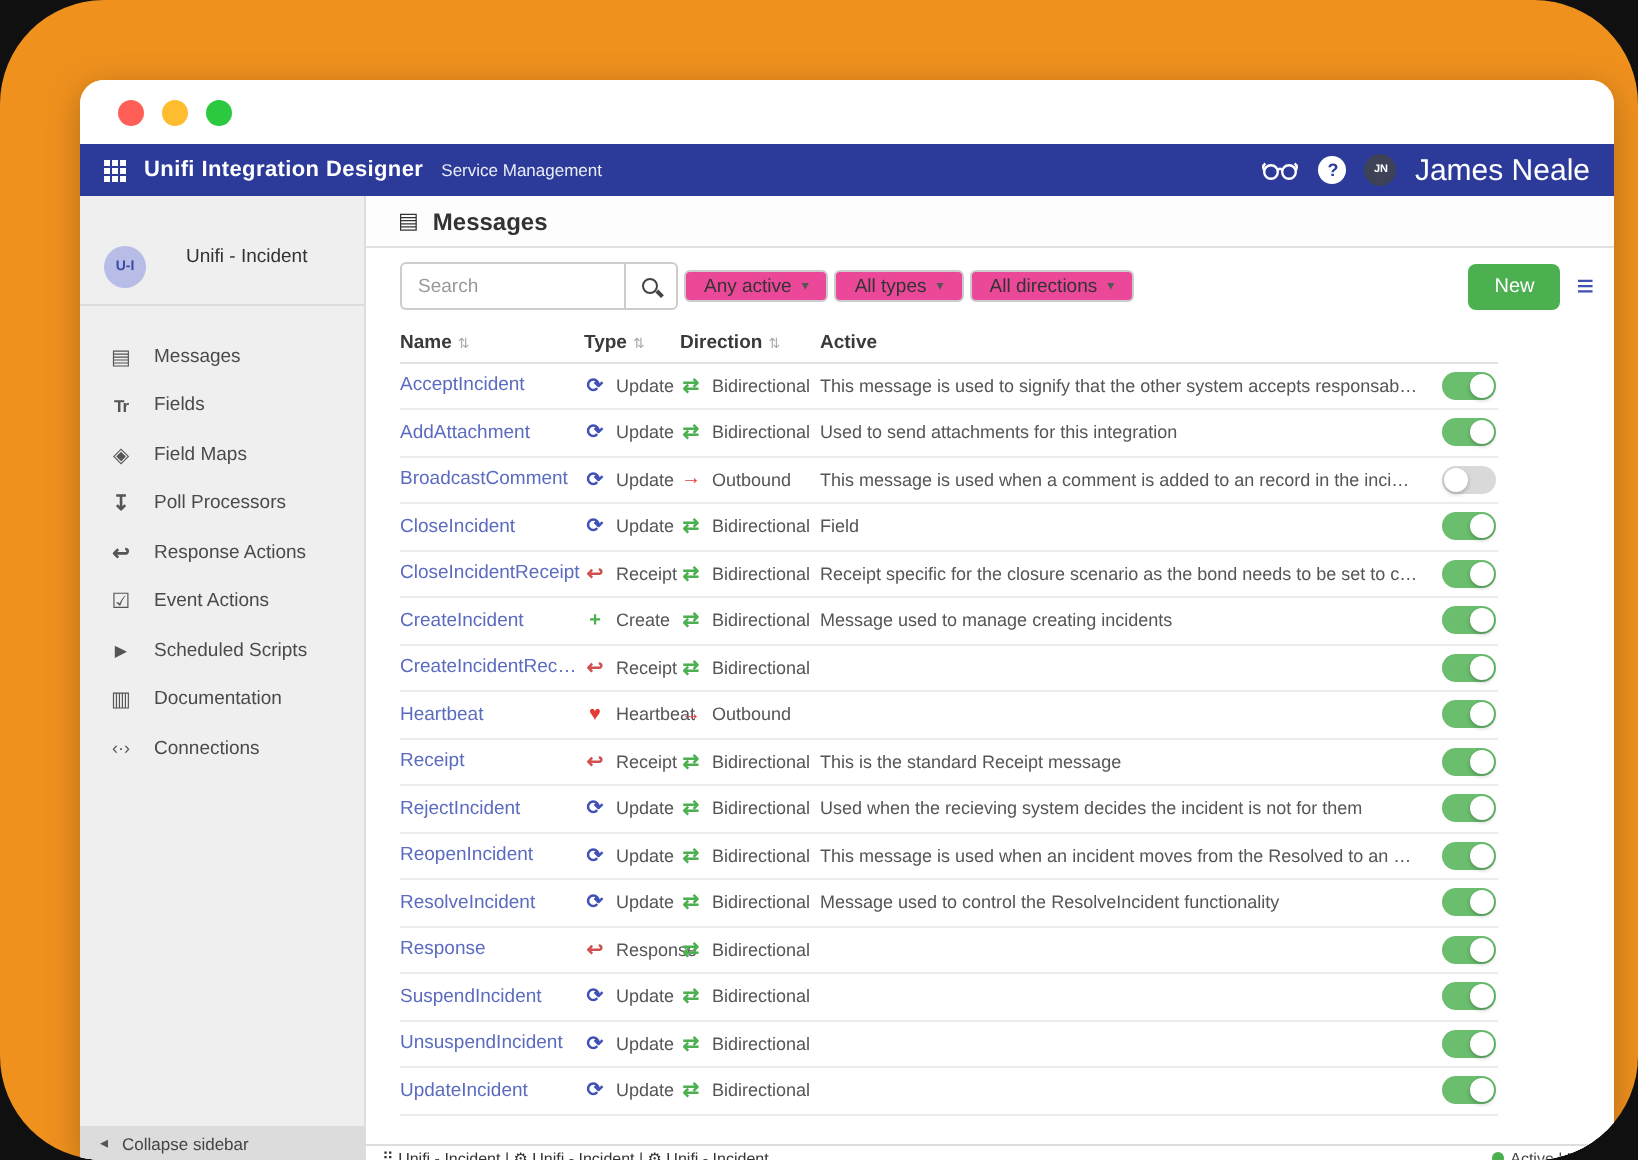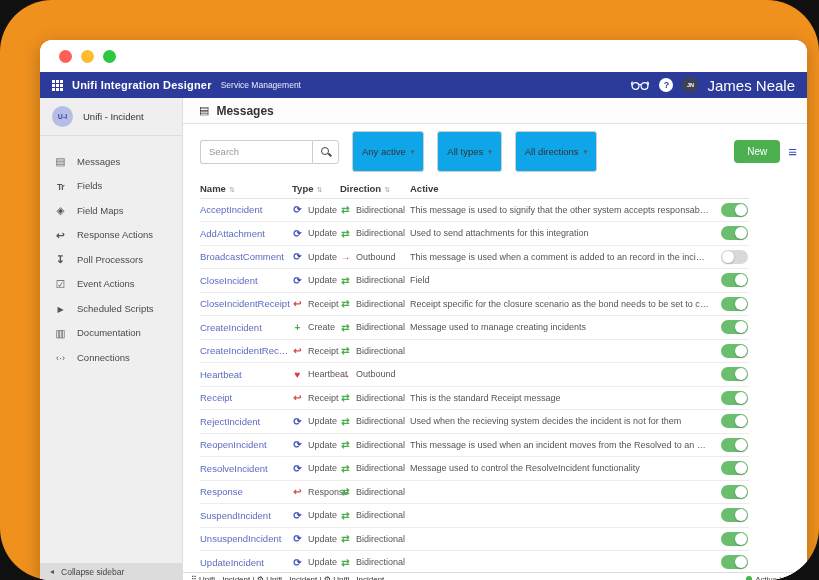--- a/index.html
+++ b/index.html
@@ -26,21 +26,21 @@
   .glasses { display:flex; align-items:center; }
   .help { width:14px; height:14px; background:#fff; color:#2C3B99; border-radius:50%; font-size:9px; font-weight:bold; display:flex; align-items:center; justify-content:center; }
   .avatar { width:16px; height:16px; border-radius:50%; background:#3D4257; color:#fff; font-size:5.5px; font-weight:bold; display:flex; align-items:center; justify-content:center; }
   .user-name { font-size:15px; }
 
   
   .content { flex:1; display:flex; min-height:0; }
 
   
   .sidebar { width:143px; background:#EFEFEF; border-right:1px solid #DDD; display:flex; flex-direction:column; flex:0 0 auto; }
-  .workspace { display:flex; align-items:center; gap:10px; padding:8px 12px; border-bottom:1px solid #DDD; }
+  .workspace { display:flex; align-items:flex-start; gap:20px; padding:8px 12px; border-bottom:1px solid #DDD;margin-top:17px; }
   .ws-avatar { width:21px; height:21px; border-radius:50%; background:#B7BDE6; color:#3A49A8; font-size:7px; font-weight:bold; display:flex; align-items:center; justify-content:center; flex:0 0 auto; }
   .ws-name { font-size:9.5px; color:#333; }
   .nav-list { margin-top:13px; }
   .nav-item { display:flex; align-items:center; gap:10px; padding:0 14px; height:24.5px; color:#4A4A4A; font-size:9.5px; cursor:pointer; }
   .si { width:13px; text-align:center; font-size:10.5px; color:#555; flex:0 0 auto; }
   .si::before { content:""; }
   .si[data-icon="messages"]::before { content:"▤"; }
   .si[data-icon="fields"]::before { content:"Tr"; font-weight:bold; font-size:8.5px; letter-spacing:-0.5px; }
   .si[data-icon="field-maps"]::before { content:"◈"; }
   .si[data-icon="pollers"]::before { content:"◷"; }
@@ -53,29 +53,29 @@
   .sidebar-spacer { flex:1; }
   .collapse-bar { background:#DCDCDC; height:17px; display:flex; align-items:center; gap:7px; padding-left:10px; font-size:8.5px; color:#444; cursor:pointer; }
   .collapse-bar .arrow { font-size:8px; color:#555; }
 
   
   .main { flex:1; display:flex; flex-direction:column; min-width:0; overflow:hidden; background:#fff; }
   .page-header { height:26px; border-bottom:1px solid #E0E0E0; display:flex; align-items:center; gap:7px; padding:0 16px; background:#FDFDFD; flex:0 0 auto; }
   .doc-icon { font-size:11px; color:#333; }
   .page-title { font-size:12px; font-weight:bold; color:#333; }
 
-  .toolbar { display:flex; align-items:center; padding:7px 6px 7px 17px; gap:13px; flex:0 0 auto; }
+  .toolbar { display:flex; align-items:center; padding:7px 6px 7px 17px; gap:3px; flex:0 0 auto; }
   .search-group { display:flex; }
   .search-input { width:112px; height:24px; border:1px solid #CCC; border-right:none; border-radius:3px 0 0 3px; padding:0 8px; font-size:9.5px; color:#333; outline:none; font-family:"Liberation Sans", sans-serif; }
   .search-input::placeholder { color:#999; }
   .search-btn { width:27px; height:24px; border:1px solid #CCC; border-radius:0 3px 3px 0; background:#fff; display:flex; align-items:center; justify-content:center; cursor:pointer; }
   .mag { position:relative; width:11px; height:11px; }
   .mag::before { content:""; position:absolute; left:1px; top:1px; width:6px; height:6px; border:1.4px solid #444; border-radius:50%; }
   .mag::after { content:""; position:absolute; left:7.5px; top:8px; width:4px; height:1.5px; background:#444; transform:rotate(45deg); }
-  .filter-btn { height:41px; background:#0ea5e9; border:1px solid #CCC; border-radius:3px; padding:0 9px; font-size:9.5px; color:#333; display:flex; align-items:center; gap:5px; cursor:pointer; font-family:"Liberation Sans", sans-serif; }
+  .filter-btn { height:16px; background:#ec4899; border:1px solid #CCC; border-radius:3px; padding:0 9px; font-size:9.5px; color:#333; display:flex; align-items:center; gap:5px; cursor:pointer; font-family:"Liberation Sans", sans-serif; }
   .filter-btn::after { content:"▾"; font-size:7px; color:#555; }
   .toolbar-right { margin-left:auto; display:flex; align-items:center; gap:8px; }
   .new-btn { background:#4CAF50; color:#fff; border:none; border-radius:4px; font-size:10px; padding:6px 13px; cursor:pointer; font-family:"Liberation Sans", sans-serif; }
   .menu-icon { color:#3F51B5; font-size:15px; font-weight:bold; cursor:pointer; line-height:1; padding-right:4px; }
 
   
   .table { flex:1; overflow:hidden; padding-left:17px; padding-right:58px; }
   .trow { display:grid; grid-template-columns:92px 48px 70px 1fr 28px; align-items:center; border-bottom:1px solid #ECECEC; }
   .thead { height:19.5px; border-bottom:1px solid #E2E2E2; }
   .th { font-size:9.5px; font-weight:bold; color:#3a3a3a; }
@@ -159,26 +159,26 @@
             </div>
             <div class="nav-item">
               <span class="si" data-icon="fields"></span>
               <span>Fields</span>
             </div>
             <div class="nav-item">
               <span class="si" data-icon="field-maps"></span>
               <span>Field Maps</span>
             </div>
             <div class="nav-item">
+              <span class="si" data-icon="poll-processors"></span>
+              <span>Poll Processors</span>
+            </div>
+            <div class="nav-item">
               <span class="si" data-icon="response-actions"></span>
               <span>Response Actions</span>
-            </div>
-            <div class="nav-item">
-              <span class="si" data-icon="poll-processors"></span>
-              <span>Poll Processors</span>
             </div>
             <div class="nav-item">
               <span class="si" data-icon="event-actions"></span>
               <span>Event Actions</span>
             </div>
             <div class="nav-item">
               <span class="si" data-icon="scheduled-scripts"></span>
               <span>Scheduled Scripts</span>
             </div>
             <div class="nav-item">

